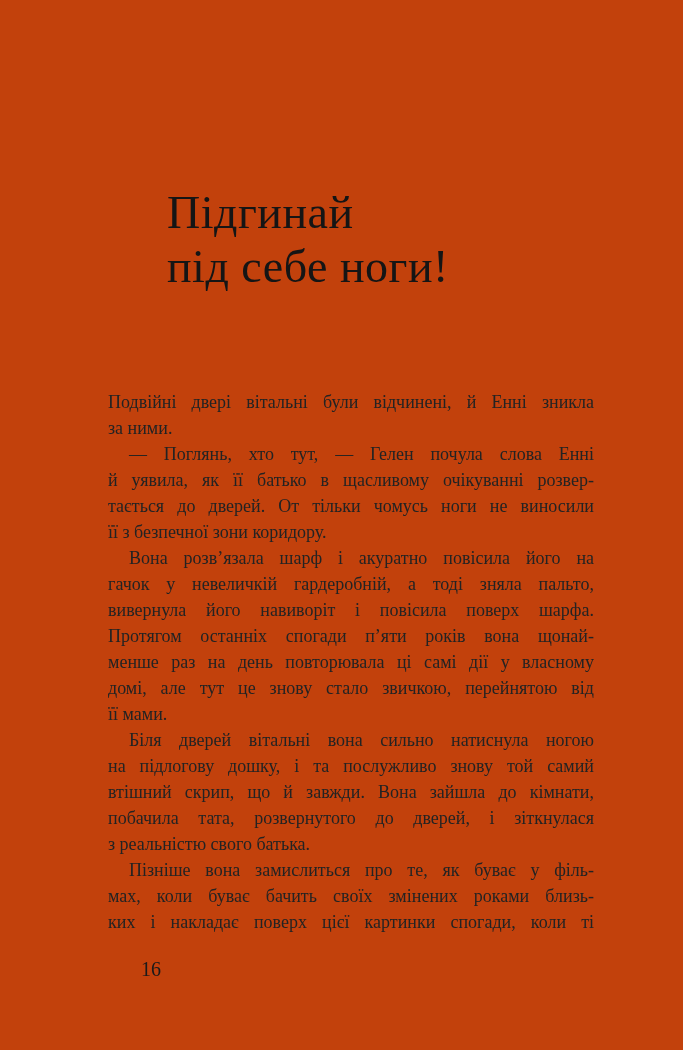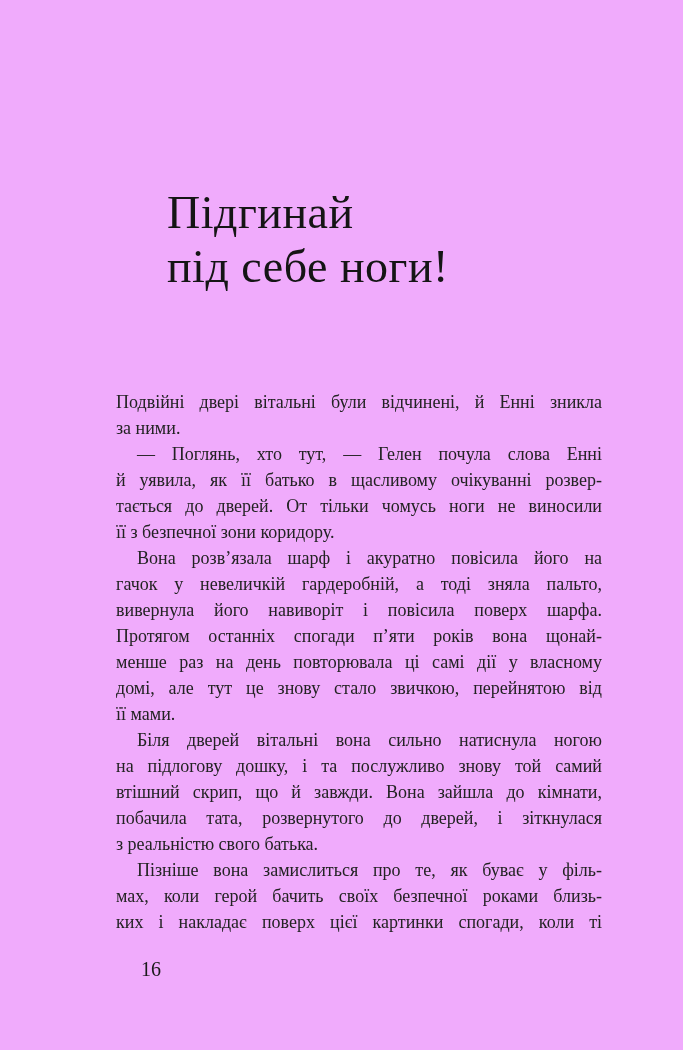--- a/index.html
+++ b/index.html
@@ -5,37 +5,37 @@
   html, body {
     margin: 0;
     padding: 0;
     background: #e8e8e8;
   }
   .page {
     position: relative;
     width: 683px;
     height: 1050px;
     margin: 0 auto;
-    background: #f0abfc;
+    background: #c2410c;
     overflow: hidden;
     font-family: "Liberation Serif", serif;
   }
   .chapter-title {
     position: absolute;
     left: 167px;
     top: 186px;
     color: #151515;
     font-size: 46px;
     line-height: 54px;
     letter-spacing: 0.5px;
     font-weight: 400;
   }
   .body-text {
     position: absolute;
-    left: 116px;
+    left: 108px;
     top: 389px;
     width: 486px;
     color: #232323;
     font-size: 18px;
     line-height: 26px;
   }
   .line {
     text-align: justify;
     text-align-last: justify;
     white-space: normal;
@@ -84,19 +84,19 @@
     <div class="line">домі, але тут це знову стало звичкою, перейнятою від</div>
     <div class="line end">її мами.</div>
 
     <div class="line indent">Біля дверей вітальні вона сильно натиснула ногою</div>
     <div class="line">на підлогову дошку, і та послужливо знову той самий</div>
     <div class="line">втішний скрип, що й завжди. Вона зайшла до кімнати,</div>
     <div class="line">побачила тата, розвернутого до дверей, і зіткнулася</div>
     <div class="line end">з реальністю свого батька.</div>
 
     <div class="line indent">Пізніше вона замислиться про те, як буває у філь-</div>
-    <div class="line">мах, коли герой бачить своїх безпечної роками близь-</div>
+    <div class="line">мах, коли буває бачить своїх змінених роками близь-</div>
     <div class="line">ких і накладає поверх цієї картинки спогади, коли ті</div>
   </div>
 
   <div class="page-number">16</div>
 
 </div>
 
 </body></html>

